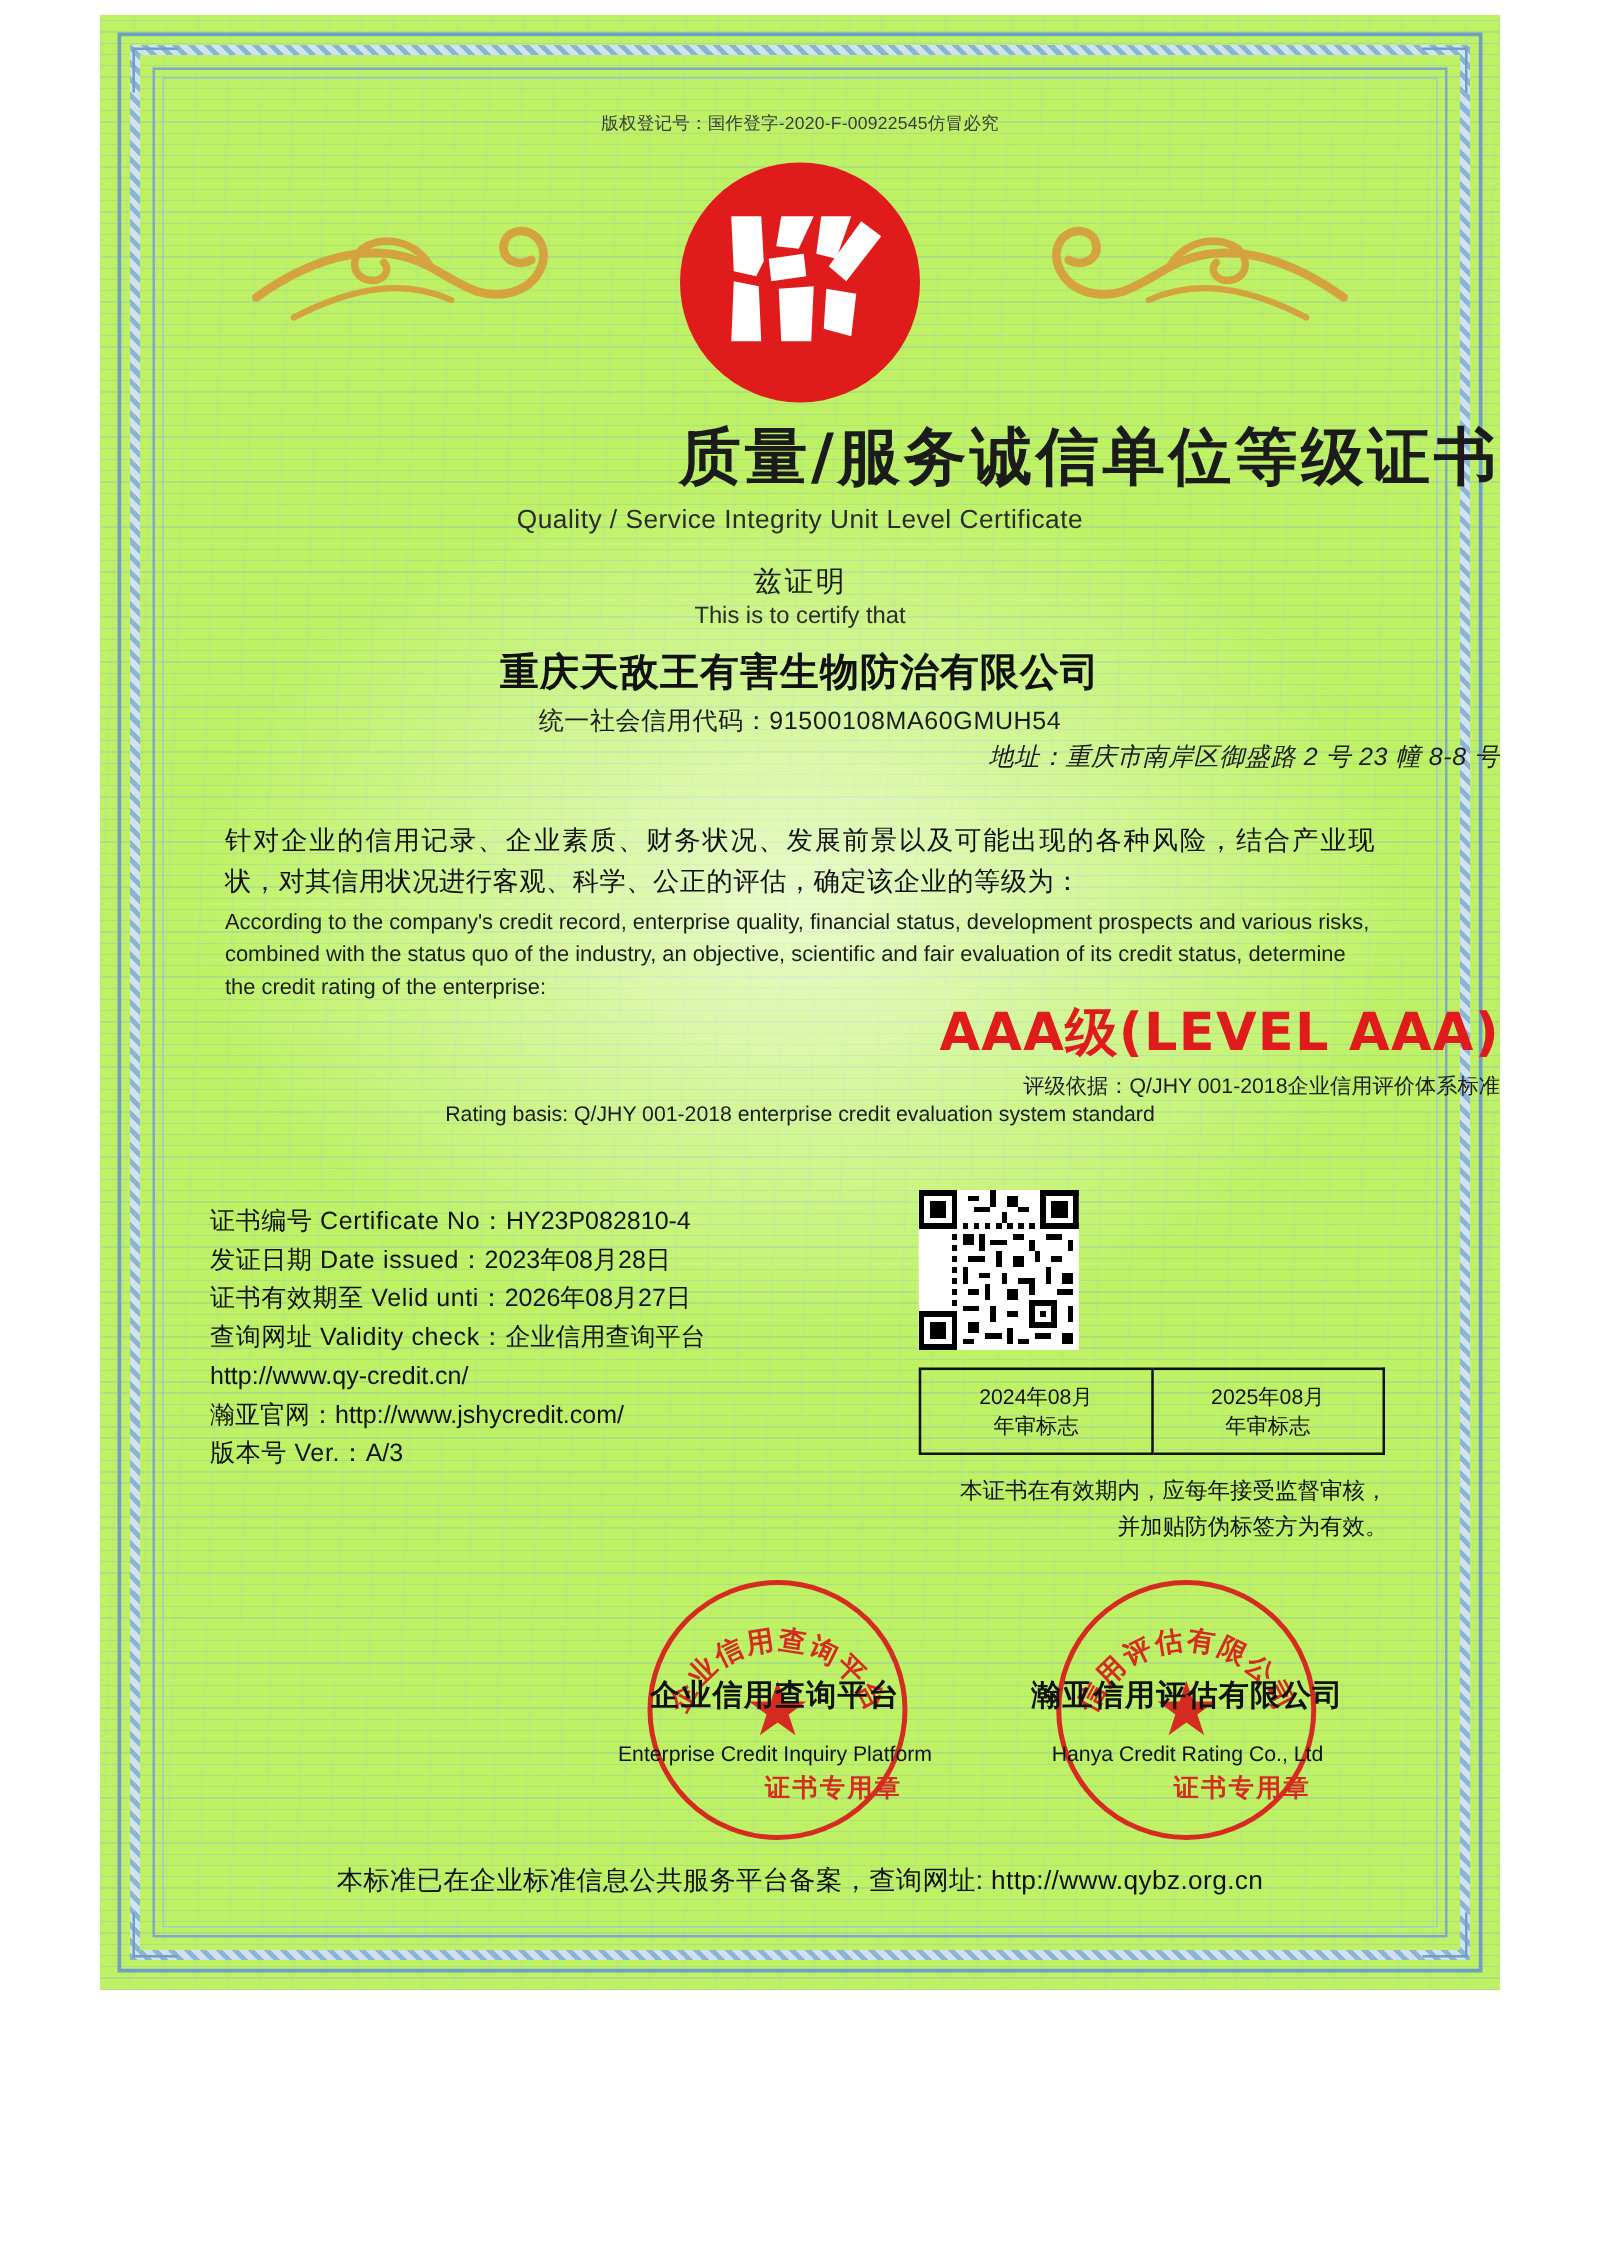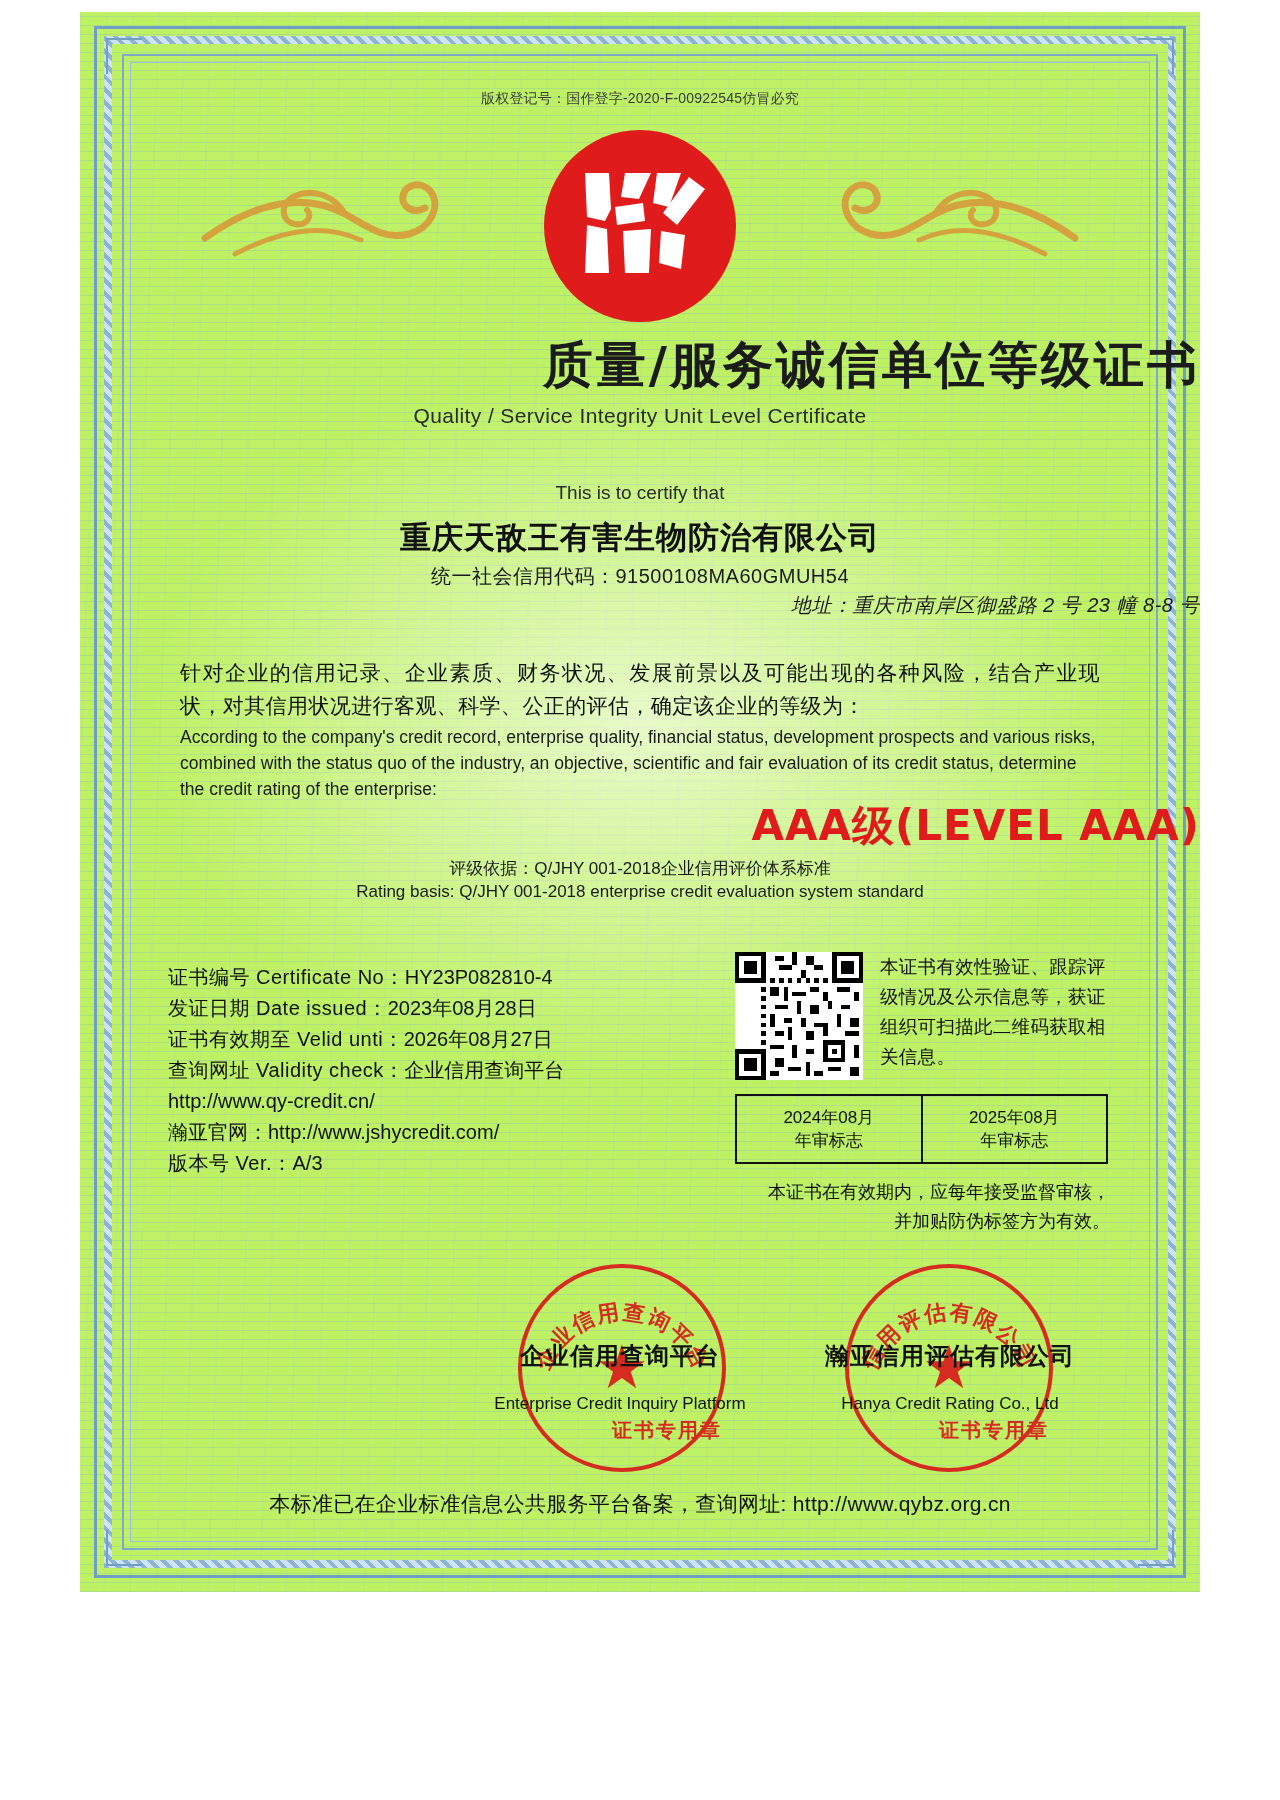--- a/index.html
+++ b/index.html
@@ -248,21 +248,21 @@
     font-size: 42px;
     font-weight: bold;
     color: #e01b1b;
     letter-spacing: 1px;
     font-family: "DejaVu Sans", "Liberation Sans", sans-serif;
   }
   .basis-cn {
     position: absolute;
     top: 845px;
     left: 0; right: 0;
-    text-align: center;
+    text-align: right;
     font-size: 17px;
     color: #1b1b1b;
   }
   .basis-en {
     position: absolute;
     top: 870px;
     left: 0; right: 0;
     text-align: center;
     font-size: 17px;
     color: #1b1b1b;
@@ -456,20 +456,21 @@
             <polygon points="124,26 140,38 112,74 98,62"></polygon>
             <polygon points="96,80 120,84 116,118 94,112"></polygon>
           </g>
         </svg>
       </div>
     </div>
 
     <div class="title-cn">质量/服务诚信单位等级证书</div>
     <div class="title-en">Quality / Service Integrity Unit Level Certificate</div>
 
+    <div class="certify-cn">兹证明</div>
     <div class="certify-en">This is to certify that</div>
 
     <div class="company">重庆天敌王有害生物防治有限公司</div>
     <div class="credit-code">统一社会信用代码：91500108MA60GMUH54</div>
     <div class="address">地址：重庆市南岸区御盛路 2 号 23 幢 8-8 号</div>
 
     <div class="body-cn">针对企业的信用记录、企业素质、财务状况、发展前景以及可能出现的各种风险，结合产业现状，对其信用状况进行客观、科学、公正的评估，确定该企业的等级为：</div>
     <div class="body-en">According to the company's credit record, enterprise quality, financial status, development prospects and various risks, combined with the status quo of the industry, an objective, scientific and fair evaluation of its credit status, determine the credit rating of the enterprise:</div>
 
     <div class="level">AAA级(LEVEL AAA)</div>
@@ -579,21 +580,20 @@
           <rect x="12" y="26" width="3" height="1"></rect>
             <rect x="16" y="25" width="1" height="3"></rect>
           <rect x="18" y="27" width="2" height="1"></rect>
             <rect x="21" y="26" width="3" height="1"></rect>
           <rect x="26" y="26" width="2" height="2"></rect>
             <rect x="8" y="27" width="2" height="1"></rect>
         </g>
       </svg>
     </div>
 
-    <div class="qr-note">本证书有效性验证、跟踪评级情况及公示信息等，获证组织可扫描此二维码获取相关信息。</div>
 
     <div class="stamps-boxes">
       <div class="stamp-box">
         <div>2024年08月</div>
         <div>年审标志</div>
       </div>
       <div class="stamp-box">
         <div>2025年08月</div>
         <div>年审标志</div>
       </div>

